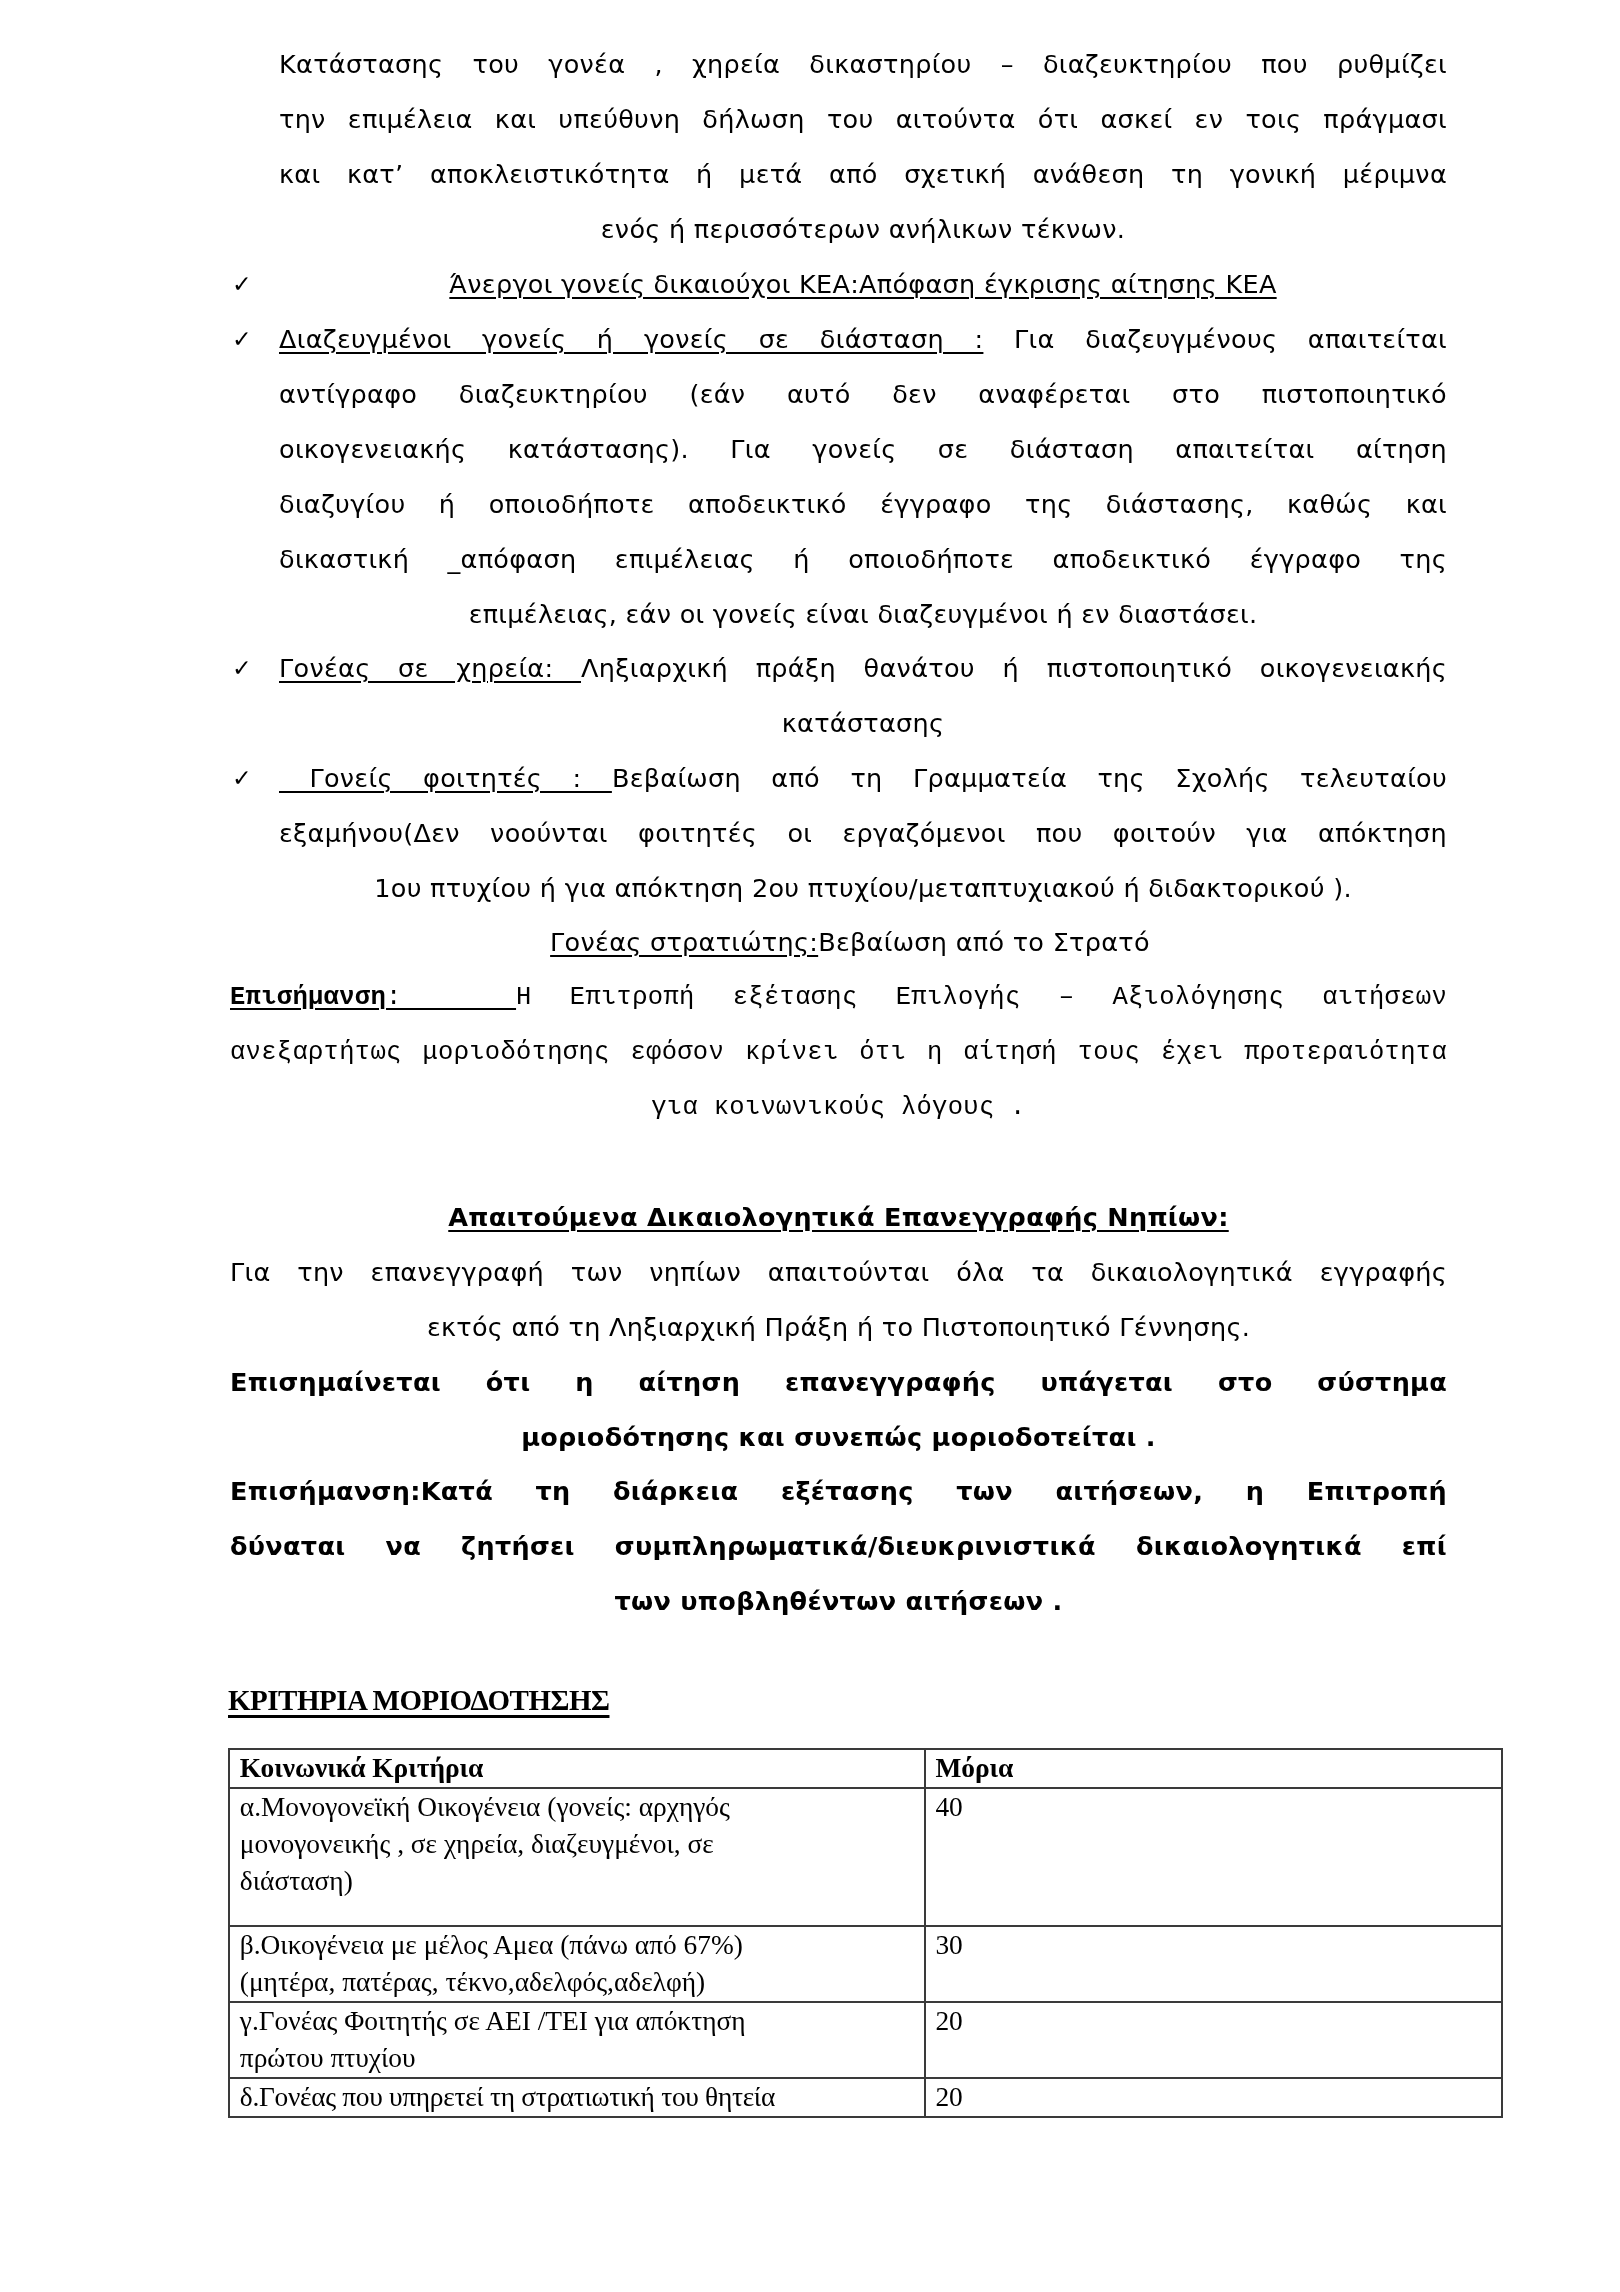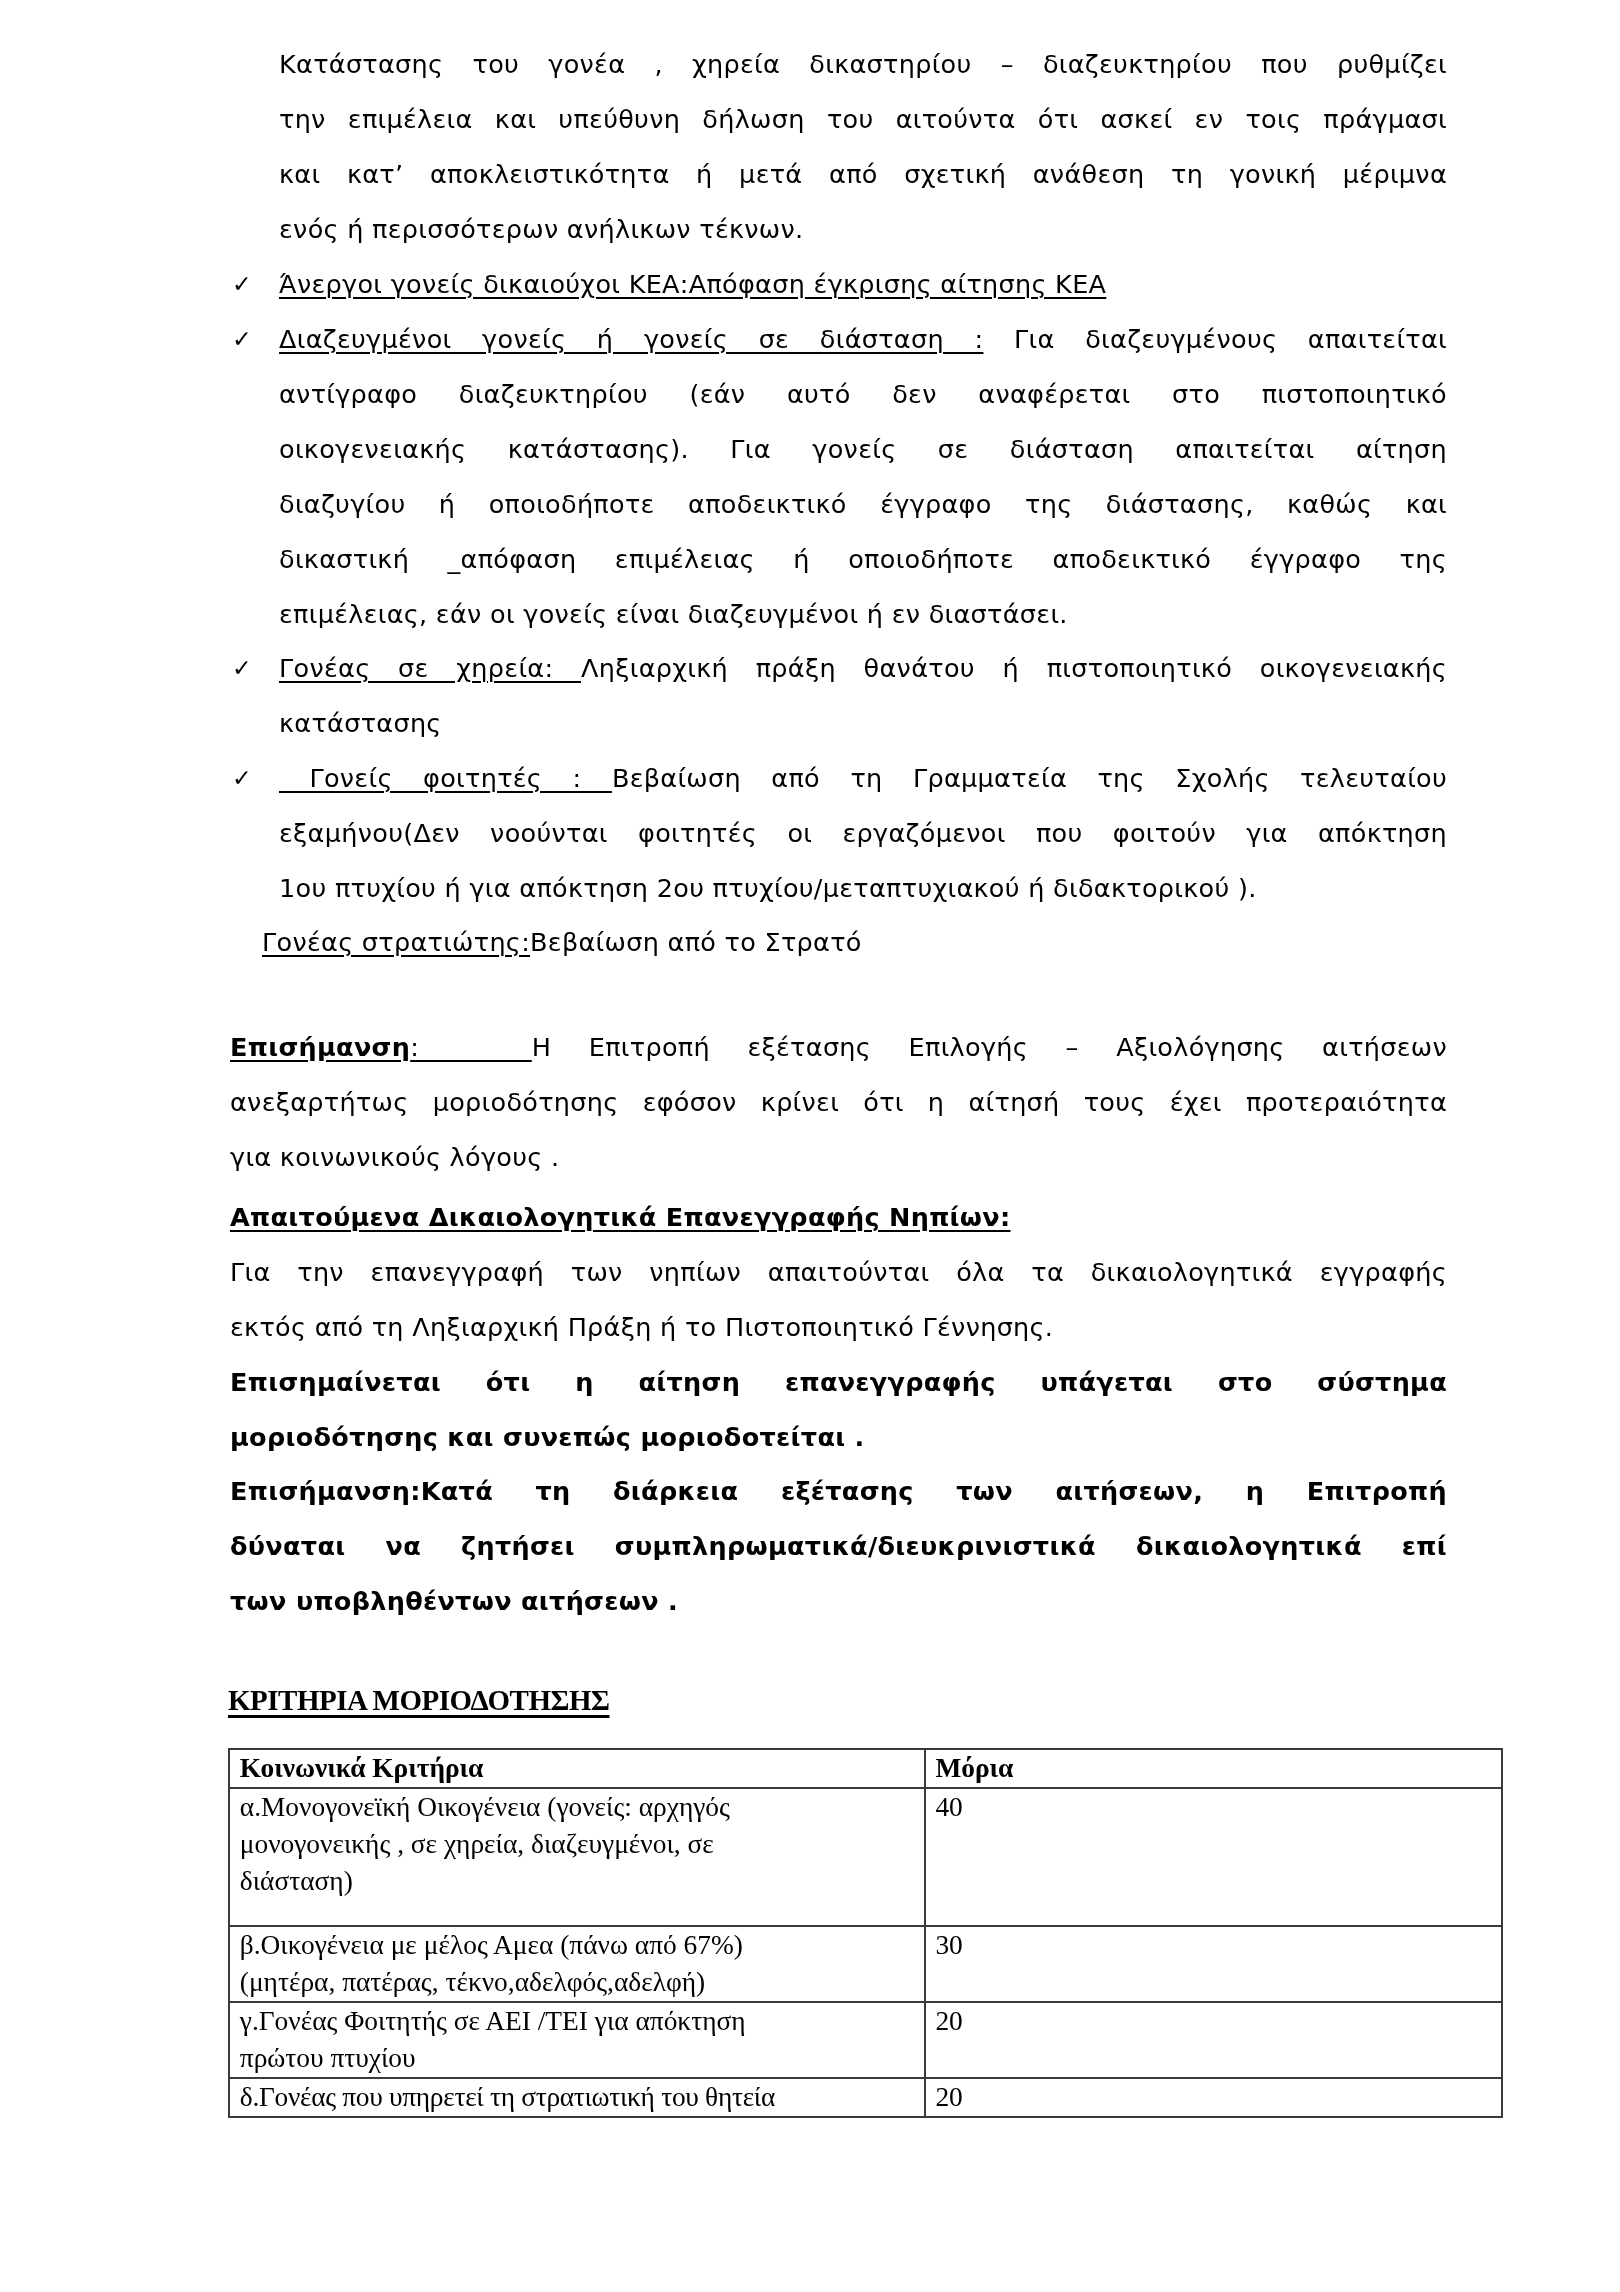--- a/index.html
+++ b/index.html
@@ -5,21 +5,21 @@
   html, body { margin: 0; padding: 0; background: #ffffff; }
   body { width: 1620px; height: 2293px; position: relative; overflow: hidden; color: #000; }
   .page { position: absolute; left: 0; top: 0; width: 1620px; height: 2293px; }
   .txt {
     font-family: "DejaVu Sans", sans-serif;
     font-size: 25.5px;
     line-height: 55px;
     letter-spacing: 0.3px;
   }
   .block { position: absolute; }
-  .line { display: block; white-space: nowrap; height: 55px; }
+  .line { display: block; white-space: nowrap; height: 55px; text-align: center; }
   .jline { display: block; height: 55px; text-align: justify; text-align-last: justify; white-space: normal; overflow: hidden; }
   .u { text-decoration: underline; text-underline-offset: 3.9px; text-decoration-thickness: 2px; }
   .b { font-weight: bold; }
   .check {
     position: absolute; left: 232px; width: 23.5px;
     font-family: "DejaVu Sans", sans-serif; font-size: 23.5px; line-height: 55px;
   }
   .title {
     position: absolute; left: 228px; width: 1275px; top: 1684px; 
     font-family: "Liberation Serif", serif; font-weight: bold; font-size: 29px;
@@ -76,21 +76,21 @@
   <div class="block txt" style="left:279px; top:751px; width:1168px;">
     <span class="jline"><span class="u" style="white-space:pre;margin-top:6px;"> Γονείς φοιτητές : </span><span>Βεβαίωση από τη Γραμματεία της Σχολής τελευταίου</span></span>
     <span class="jline">εξαμήνου(Δεν νοούνται φοιτητές οι εργαζόμενοι που φοιτούν για απόκτηση</span>
     <span class="line">1ου πτυχίου ή για απόκτηση 2ου πτυχίου/μεταπτυχιακού ή διδακτορικού ).</span>
   </div>
 
   <div class="block txt" style="left:262px; top:915px; width:1176px;">
     <span class="line"><span class="u">Γονέας στρατιώτης:</span><span>Βεβαίωση από το Στρατό</span></span>
   </div>
 
-  <div class="block txt" style="left:230px; top:1020px; width:1217px;">
+  <div class="block txt" style="left:230px; top:970px; width:1217px;font-family:Liberation Mono, monospace;">
     <span class="jline"><span class="u b">Επισήμανση</span><span class="u" style="white-space:pre;">:   </span><span>Η Επιτροπή εξέτασης Επιλογής – Αξιολόγησης αιτήσεων</span></span>
     <span class="jline">ανεξαρτήτως μοριοδότησης εφόσον κρίνει ότι η αίτησή  τους έχει προτεραιότητα</span>
     <span class="line">για κοινωνικούς λόγους .</span>
   </div>
 
   <div class="block txt" style="left:230px; top:1190px; width:1217px;">
     <span class="line"><span class="u b">Απαιτούμενα Δικαιολογητικά Επανεγγραφής Νηπίων:</span></span>
     <span class="jline">Για την επανεγγραφή των νηπίων απαιτούνται όλα τα δικαιολογητικά εγγραφής</span>
     <span class="line">εκτός από τη Ληξιαρχική Πράξη ή το Πιστοποιητικό Γέννησης.</span>
   </div>

